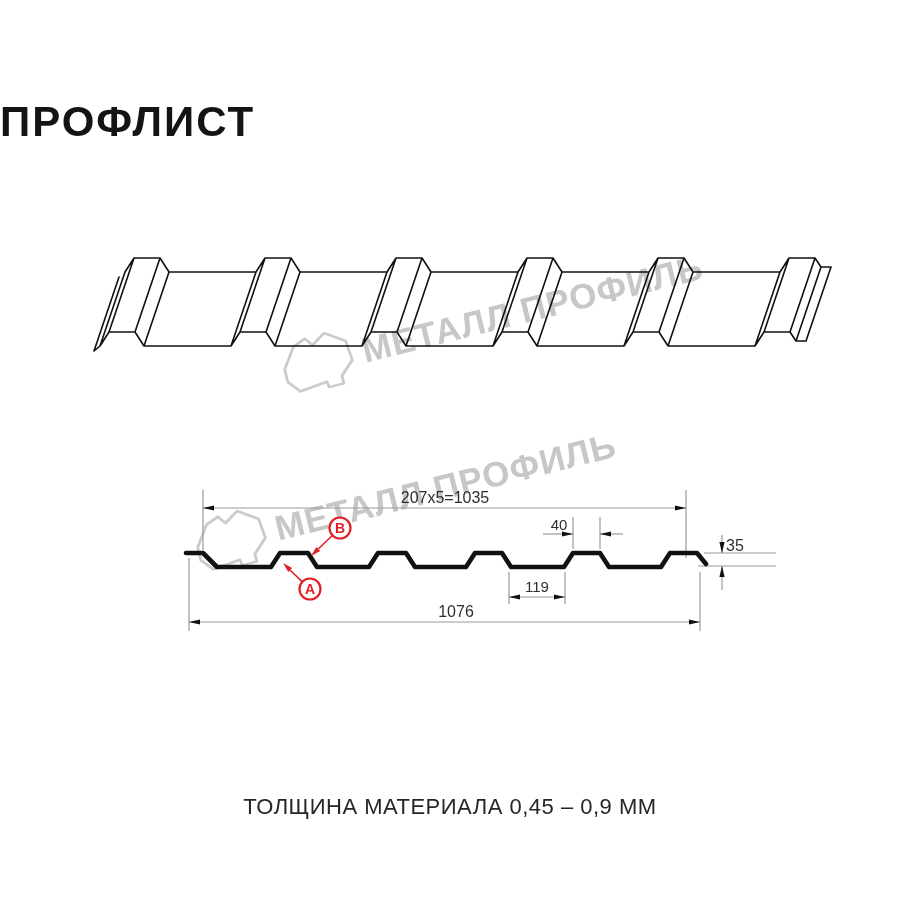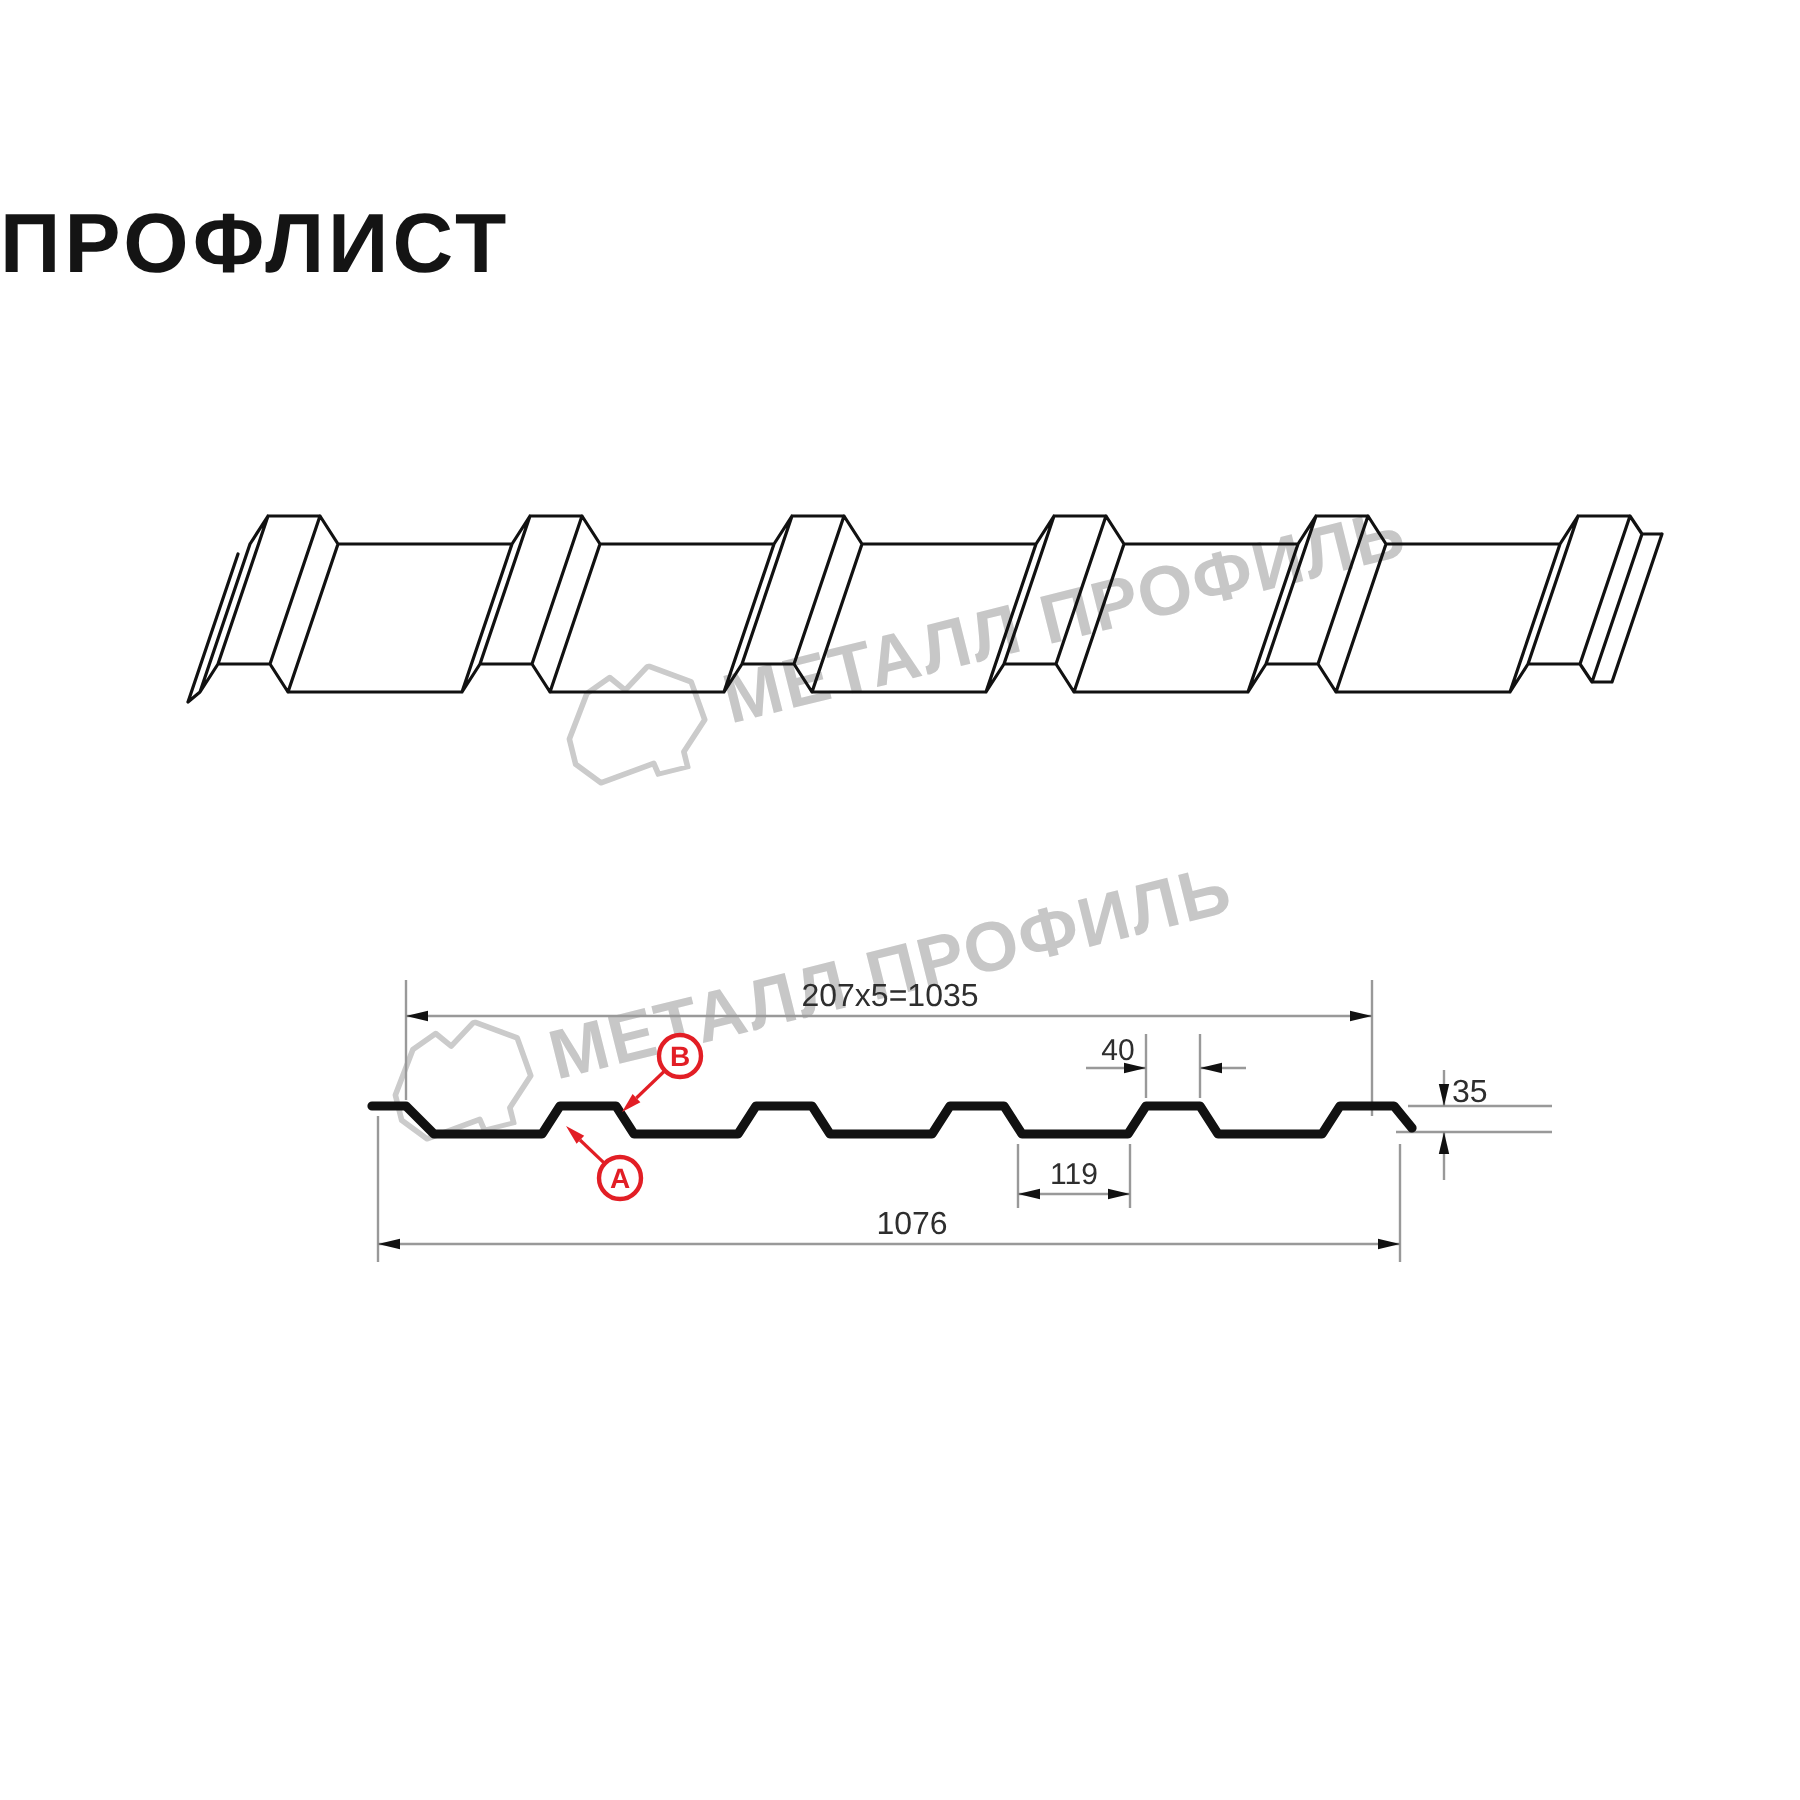--- a/index.html
+++ b/index.html
@@ -96,13 +96,14 @@
     <text x="445" y="503" text-anchor="middle" font-size="16" fill="#2e2e2e">207x5=1035</text>
     <text x="559" y="530" text-anchor="middle" font-size="15" fill="#2e2e2e">40</text>
     <text x="726" y="551" text-anchor="start" font-size="16" fill="#2e2e2e">35</text>
     <text x="537" y="592" text-anchor="middle" font-size="15" fill="#2e2e2e">119</text>
     <text x="456" y="617" text-anchor="middle" font-size="16" fill="#2e2e2e">1076</text>
 
   <text x="310" y="594" text-anchor="middle" font-size="14" font-weight="600" fill="#e21e25">А</text>
       <text x="340" y="533" text-anchor="middle" font-size="14" font-weight="600" fill="#e21e25">В</text>
     </svg>
 
+  <div class="footer">ТОЛЩИНА МАТЕРИАЛА 0,45 – 0,9 ММ</div>
 </div>
 
 </body></html>

